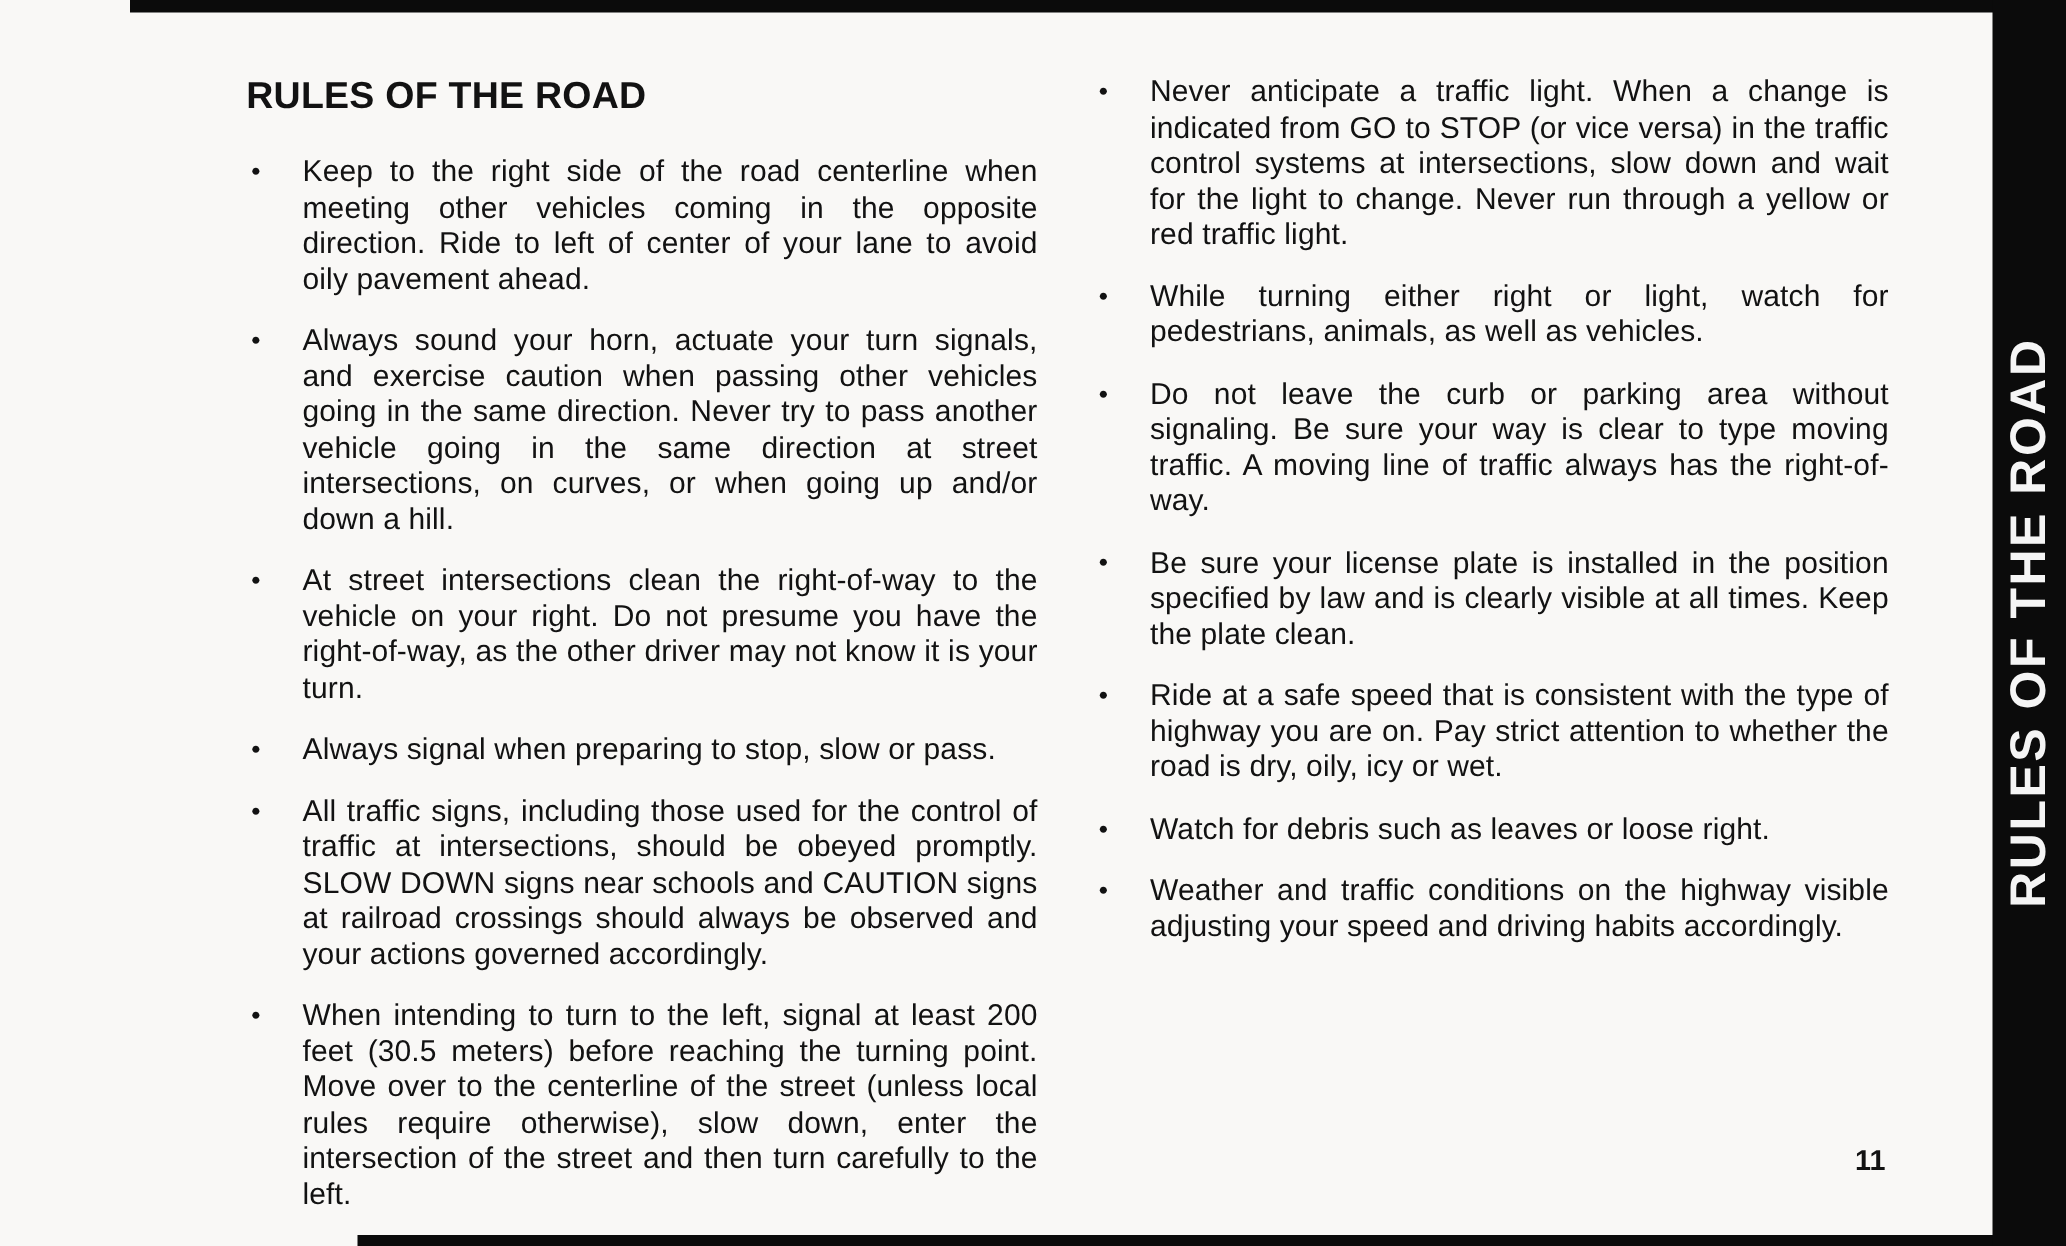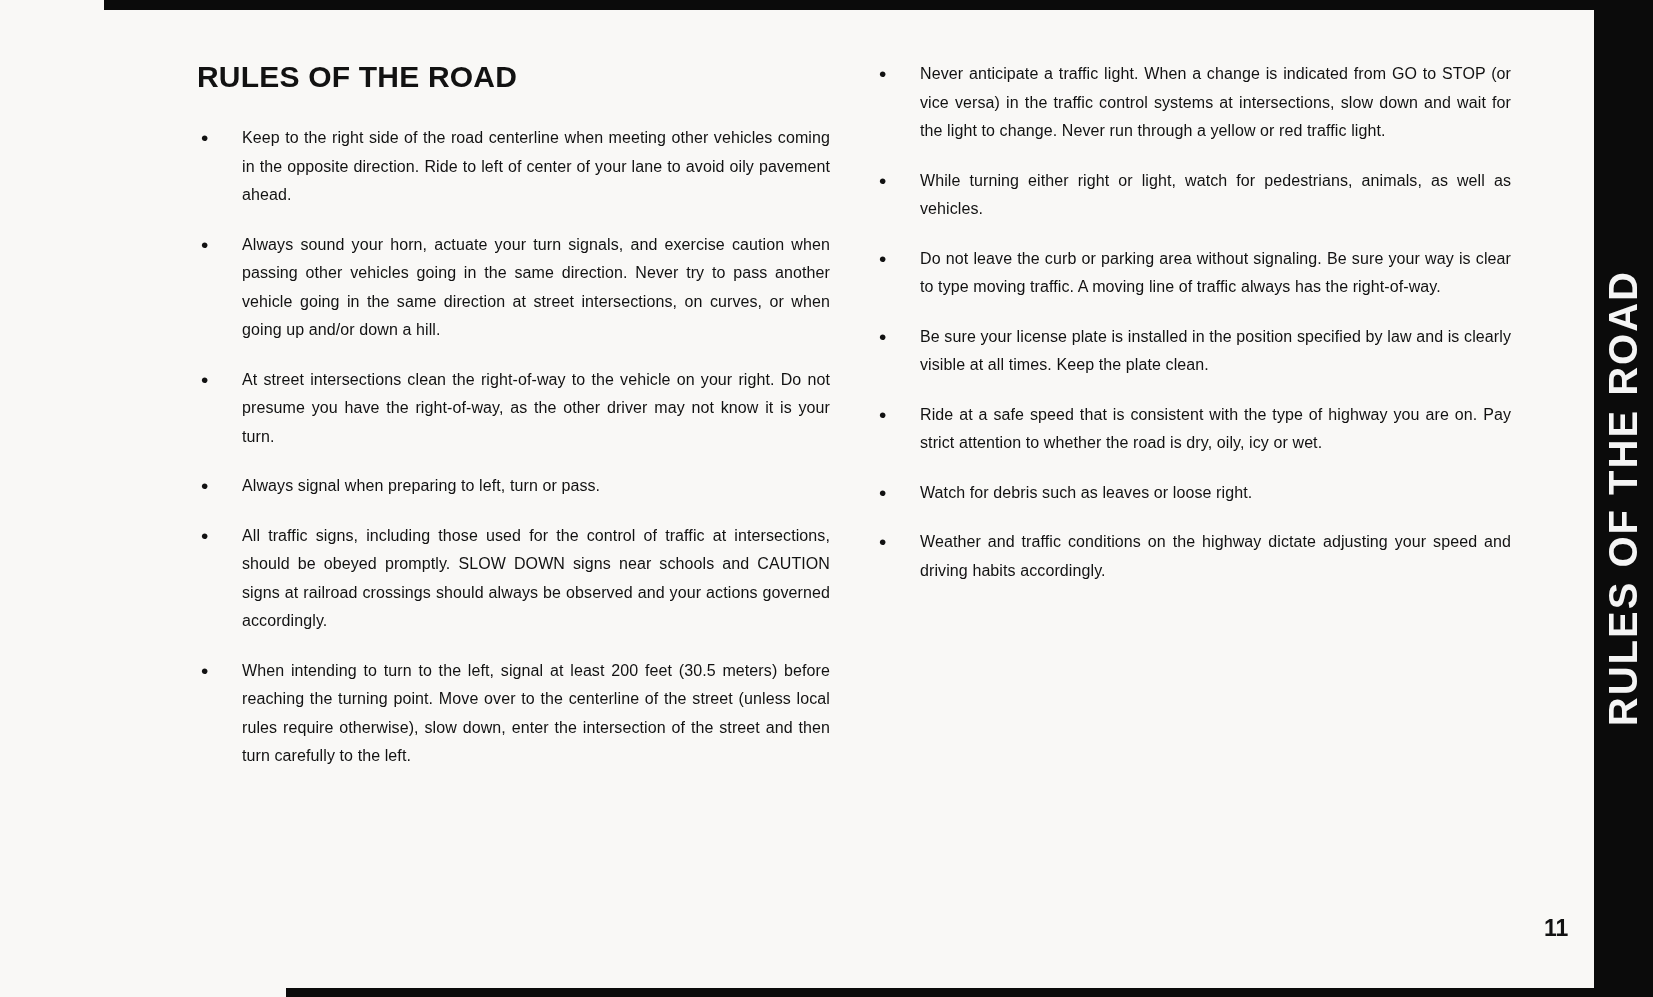--- a/index.html
+++ b/index.html
@@ -80,29 +80,29 @@
   .bullet-dot {
     width: 45px;
     flex: 0 0 45px;
     font-size: 21px;
     line-height: 28.5px;
     padding-left: 4px;
     box-sizing: border-box;
   }
   .bullet-text {
     flex: 1;
-    font-size: 16px;
+    font-size: 24px;
     line-height: 28.5px;
     text-align: justify;
     text-justify: inter-word;
     letter-spacing: 0.1px;
   }
   .page-number {
     position: absolute;
-    left: 1544px;
+    left: 1484px;
     top: 915px;
     font-size: 23px;
     font-weight: bold;
     text-align: right;
   }
 </style>
 </head>
 <body>
 
 <div class="page">
@@ -128,21 +128,21 @@
           <span class="bullet-text">Always sound your horn, actuate your turn signals, and exercise caution when passing other vehicles going in the same direction. Never try to pass another vehicle going in the same direction at street intersections, on curves, or when going up and/or down a hill.</span>
         </div>
 
         <div class="bullet-item">
           <span class="bullet-dot">•</span>
           <span class="bullet-text">At street intersections clean the right-of-way to the vehicle on your right. Do not presume you have the right-of-way, as the other driver may not know it is your turn.</span>
         </div>
 
         <div class="bullet-item">
           <span class="bullet-dot">•</span>
-          <span class="bullet-text">Always signal when preparing to left, turn or pass.</span>
+          <span class="bullet-text">Always signal when preparing to stop, slow or pass.</span>
         </div>
 
         <div class="bullet-item">
           <span class="bullet-dot">•</span>
           <span class="bullet-text">All traffic signs, including those used for the control of traffic at intersections, should be obeyed promptly. SLOW DOWN signs near schools and CAUTION signs at railroad crossings should always be observed and your actions governed accordingly.</span>
         </div>
 
         <div class="bullet-item">
           <span class="bullet-dot">•</span>
           <span class="bullet-text">When intending to turn to the left, signal at least 200 feet (30.5 meters) before reaching the turning point. Move over to the centerline of the street (unless local rules require otherwise), slow down, enter the intersection of the street and then turn carefully to the left.</span>
@@ -178,20 +178,20 @@
           <span class="bullet-text">Ride at a safe speed that is consistent with the type of highway you are on. Pay strict attention to whether the road is dry, oily, icy or wet.</span>
         </div>
 
         <div class="bullet-item">
           <span class="bullet-dot">•</span>
           <span class="bullet-text">Watch for debris such as leaves or loose right.</span>
         </div>
 
         <div class="bullet-item">
           <span class="bullet-dot">•</span>
-          <span class="bullet-text">Weather and traffic conditions on the highway dictate adjusting your speed and driving habits accordingly.</span>
+          <span class="bullet-text">Weather and traffic conditions on the highway visible adjusting your speed and driving habits accordingly.</span>
         </div>
       </div>
   </div>
 
   <div class="page-number">11</div>
 
 </div>
 
 </body></html>

